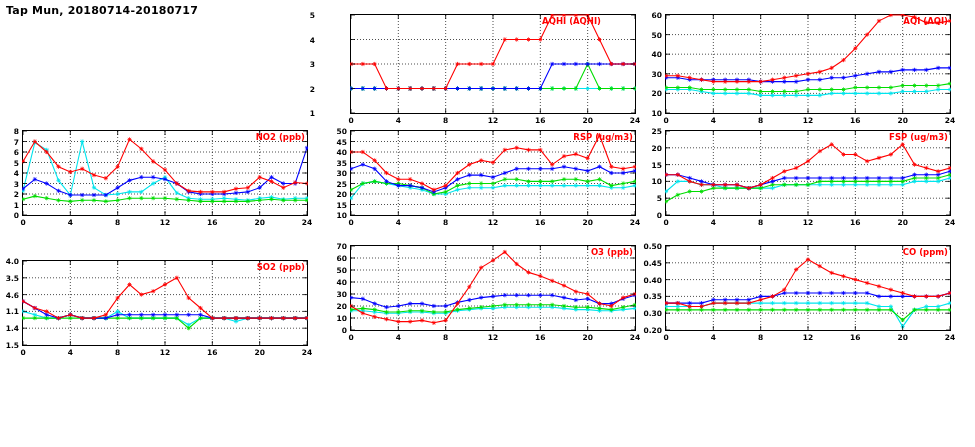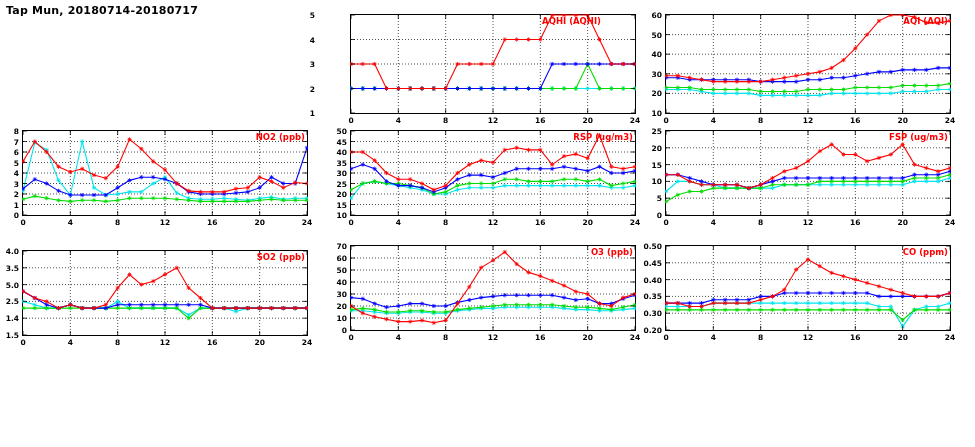--- a/index.html
+++ b/index.html
@@ -844,21 +844,21 @@
       <div class="ytick" style="right: 289px; left: auto; top: 17.8px; position: absolute;">20</div>
       <div class="ytick" style="right: 289px; left: auto; top: 1px; position: absolute;">25</div>
       <div class="xtick" style="left: 1px; top: 88px;">0</div>
       <div class="xtick" style="left: 48.3333px; top: 88px;">4</div>
       <div class="xtick" style="left: 95.6667px; top: 88px;">8</div>
       <div class="xtick" style="left: 143px; top: 88px;">12</div>
       <div class="xtick" style="left: 190.333px; top: 88px;">16</div>
       <div class="xtick" style="left: 237.667px; top: 88px;">20</div>
       <div class="xtick" style="left: 285px; top: 88px;">24</div>
     </div>
-    <div class="panel" style="left: 22px; top: 250px; width: 286px; height: 86px;">
+    <div class="panel" style="left: 22px; top: 260px; width: 286px; height: 86px;">
       <div class="plotbox" style="width: 286px; height: 86px;"></div>
       <svg width="286" height="86">
         <line x1="1" x2="285" y1="68.2" y2="68.2" stroke="#000000" stroke-width="0.7" stroke-dasharray="1,2"></line>
         <line x1="1" x2="285" y1="51.4" y2="51.4" stroke="#000000" stroke-width="0.7" stroke-dasharray="1,2"></line>
         <line x1="1" x2="285" y1="34.6" y2="34.6" stroke="#000000" stroke-width="0.7" stroke-dasharray="1,2"></line>
         <line x1="1" x2="285" y1="17.799999999999997" y2="17.799999999999997" stroke="#000000" stroke-width="0.7" stroke-dasharray="1,2"></line>
         <line y1="1" y2="85" x1="48.33333333333333" x2="48.33333333333333" stroke="#000000" stroke-width="0.7" stroke-dasharray="1,2"></line>
         <line y1="1" y2="85" x1="95.66666666666666" x2="95.66666666666666" stroke="#000000" stroke-width="0.7" stroke-dasharray="1,2"></line>
         <line y1="1" y2="85" x1="143" x2="143" stroke="#000000" stroke-width="0.7" stroke-dasharray="1,2"></line>
         <line y1="1" y2="85" x1="190.33333333333331" x2="190.33333333333331" stroke="#000000" stroke-width="0.7" stroke-dasharray="1,2"></line>
@@ -990,22 +990,22 @@
         <line y1="1" y2="5" x1="190.33333333333331" x2="190.33333333333331" stroke="#000" stroke-width="0.8"></line>
         <line y1="81" y2="85" x1="190.33333333333331" x2="190.33333333333331" stroke="#000" stroke-width="0.8"></line>
         <line y1="1" y2="5" x1="237.66666666666669" x2="237.66666666666669" stroke="#000" stroke-width="0.8"></line>
         <line y1="81" y2="85" x1="237.66666666666669" x2="237.66666666666669" stroke="#000" stroke-width="0.8"></line>
         <line y1="1" y2="5" x1="285" x2="285" stroke="#000" stroke-width="0.8"></line>
         <line y1="81" y2="85" x1="285" x2="285" stroke="#000" stroke-width="0.8"></line>
       </svg>
       <div class="ptitle" style="color: rgb(255, 0, 0);">SO2 (ppb)</div>
       <div class="ytick" style="right: 289px; left: auto; top: 85px; position: absolute;">1.5</div>
       <div class="ytick" style="right: 289px; left: auto; top: 68.2px; position: absolute;">1.4</div>
-      <div class="ytick" style="right: 289px; left: auto; top: 51.4px; position: absolute;">2.5</div>
-      <div class="ytick" style="right: 289px; left: auto; top: 34.6px; position: absolute;">5.0</div>
+      <div class="ytick" style="right: 289px; left: auto; top: 51.4px; position: absolute;">1.1</div>
+      <div class="ytick" style="right: 289px; left: auto; top: 34.6px; position: absolute;">4.6</div>
       <div class="ytick" style="right: 289px; left: auto; top: 17.8px; position: absolute;">3.5</div>
       <div class="ytick" style="right: 289px; left: auto; top: 1px; position: absolute;">4.0</div>
       <div class="xtick" style="left: 1px; top: 88px;">0</div>
       <div class="xtick" style="left: 48.3333px; top: 88px;">4</div>
       <div class="xtick" style="left: 95.6667px; top: 88px;">8</div>
       <div class="xtick" style="left: 143px; top: 88px;">12</div>
       <div class="xtick" style="left: 190.333px; top: 88px;">16</div>
       <div class="xtick" style="left: 237.667px; top: 88px;">20</div>
       <div class="xtick" style="left: 285px; top: 88px;">24</div>
     </div>

